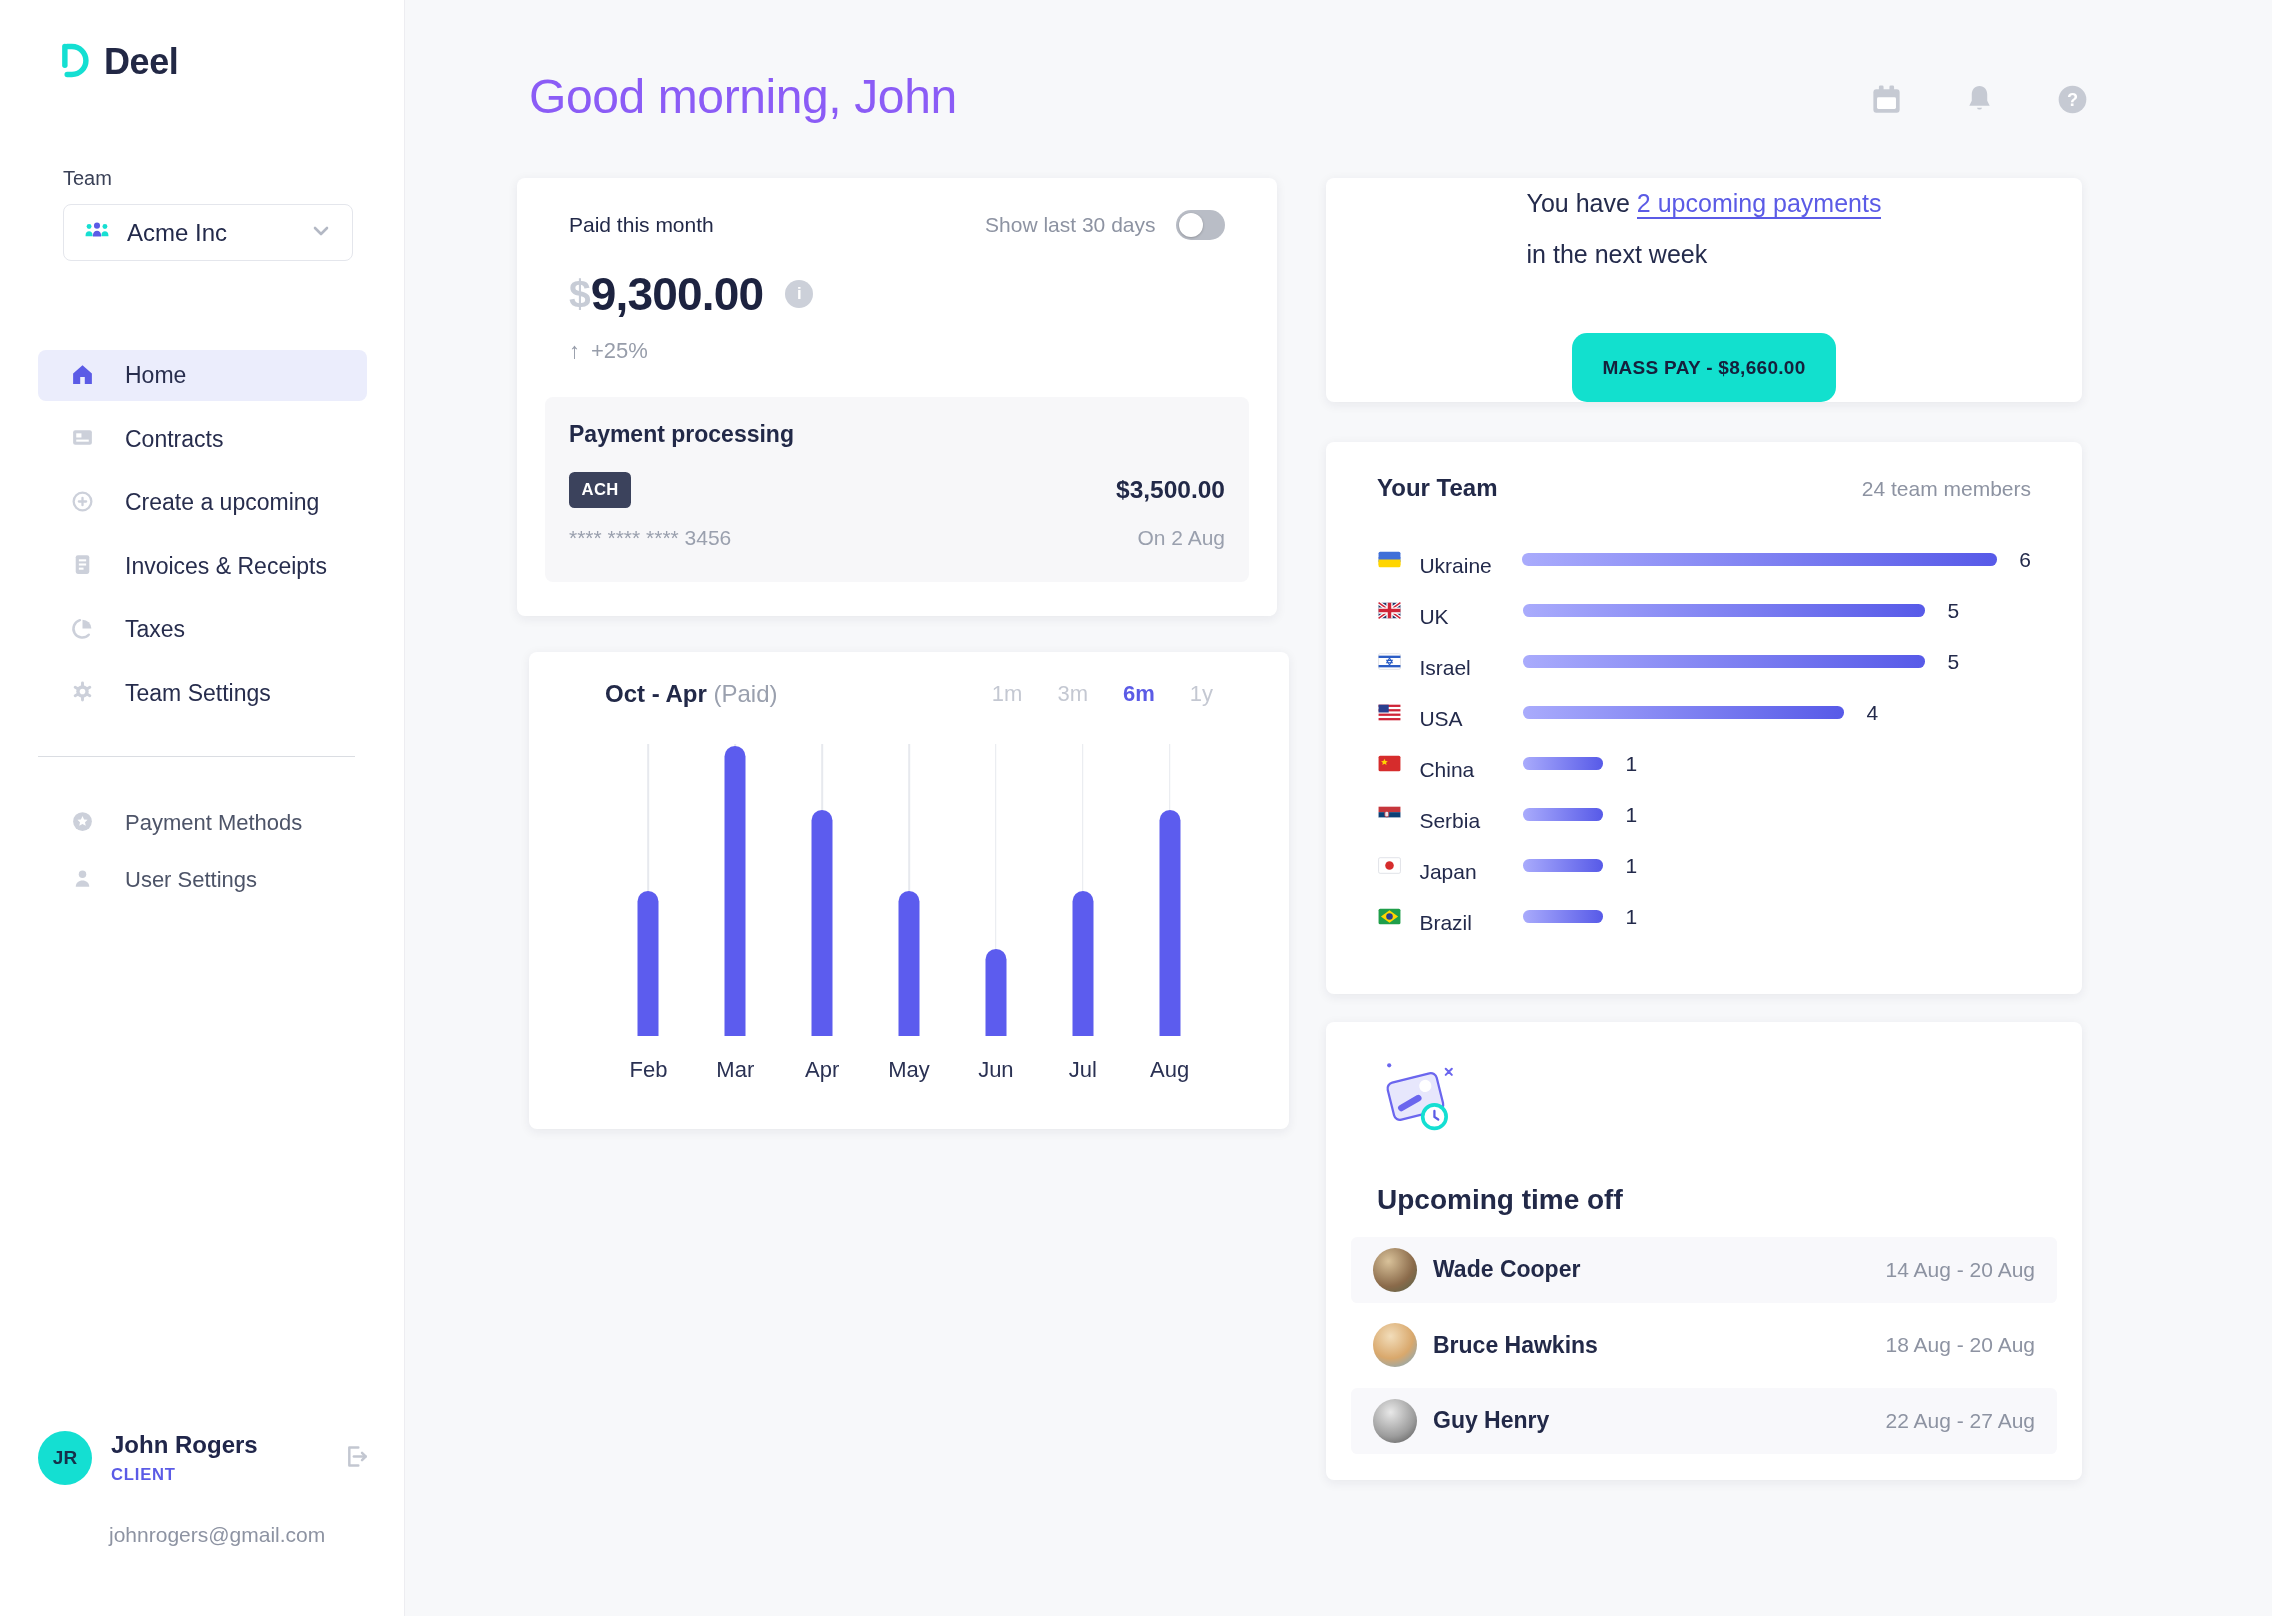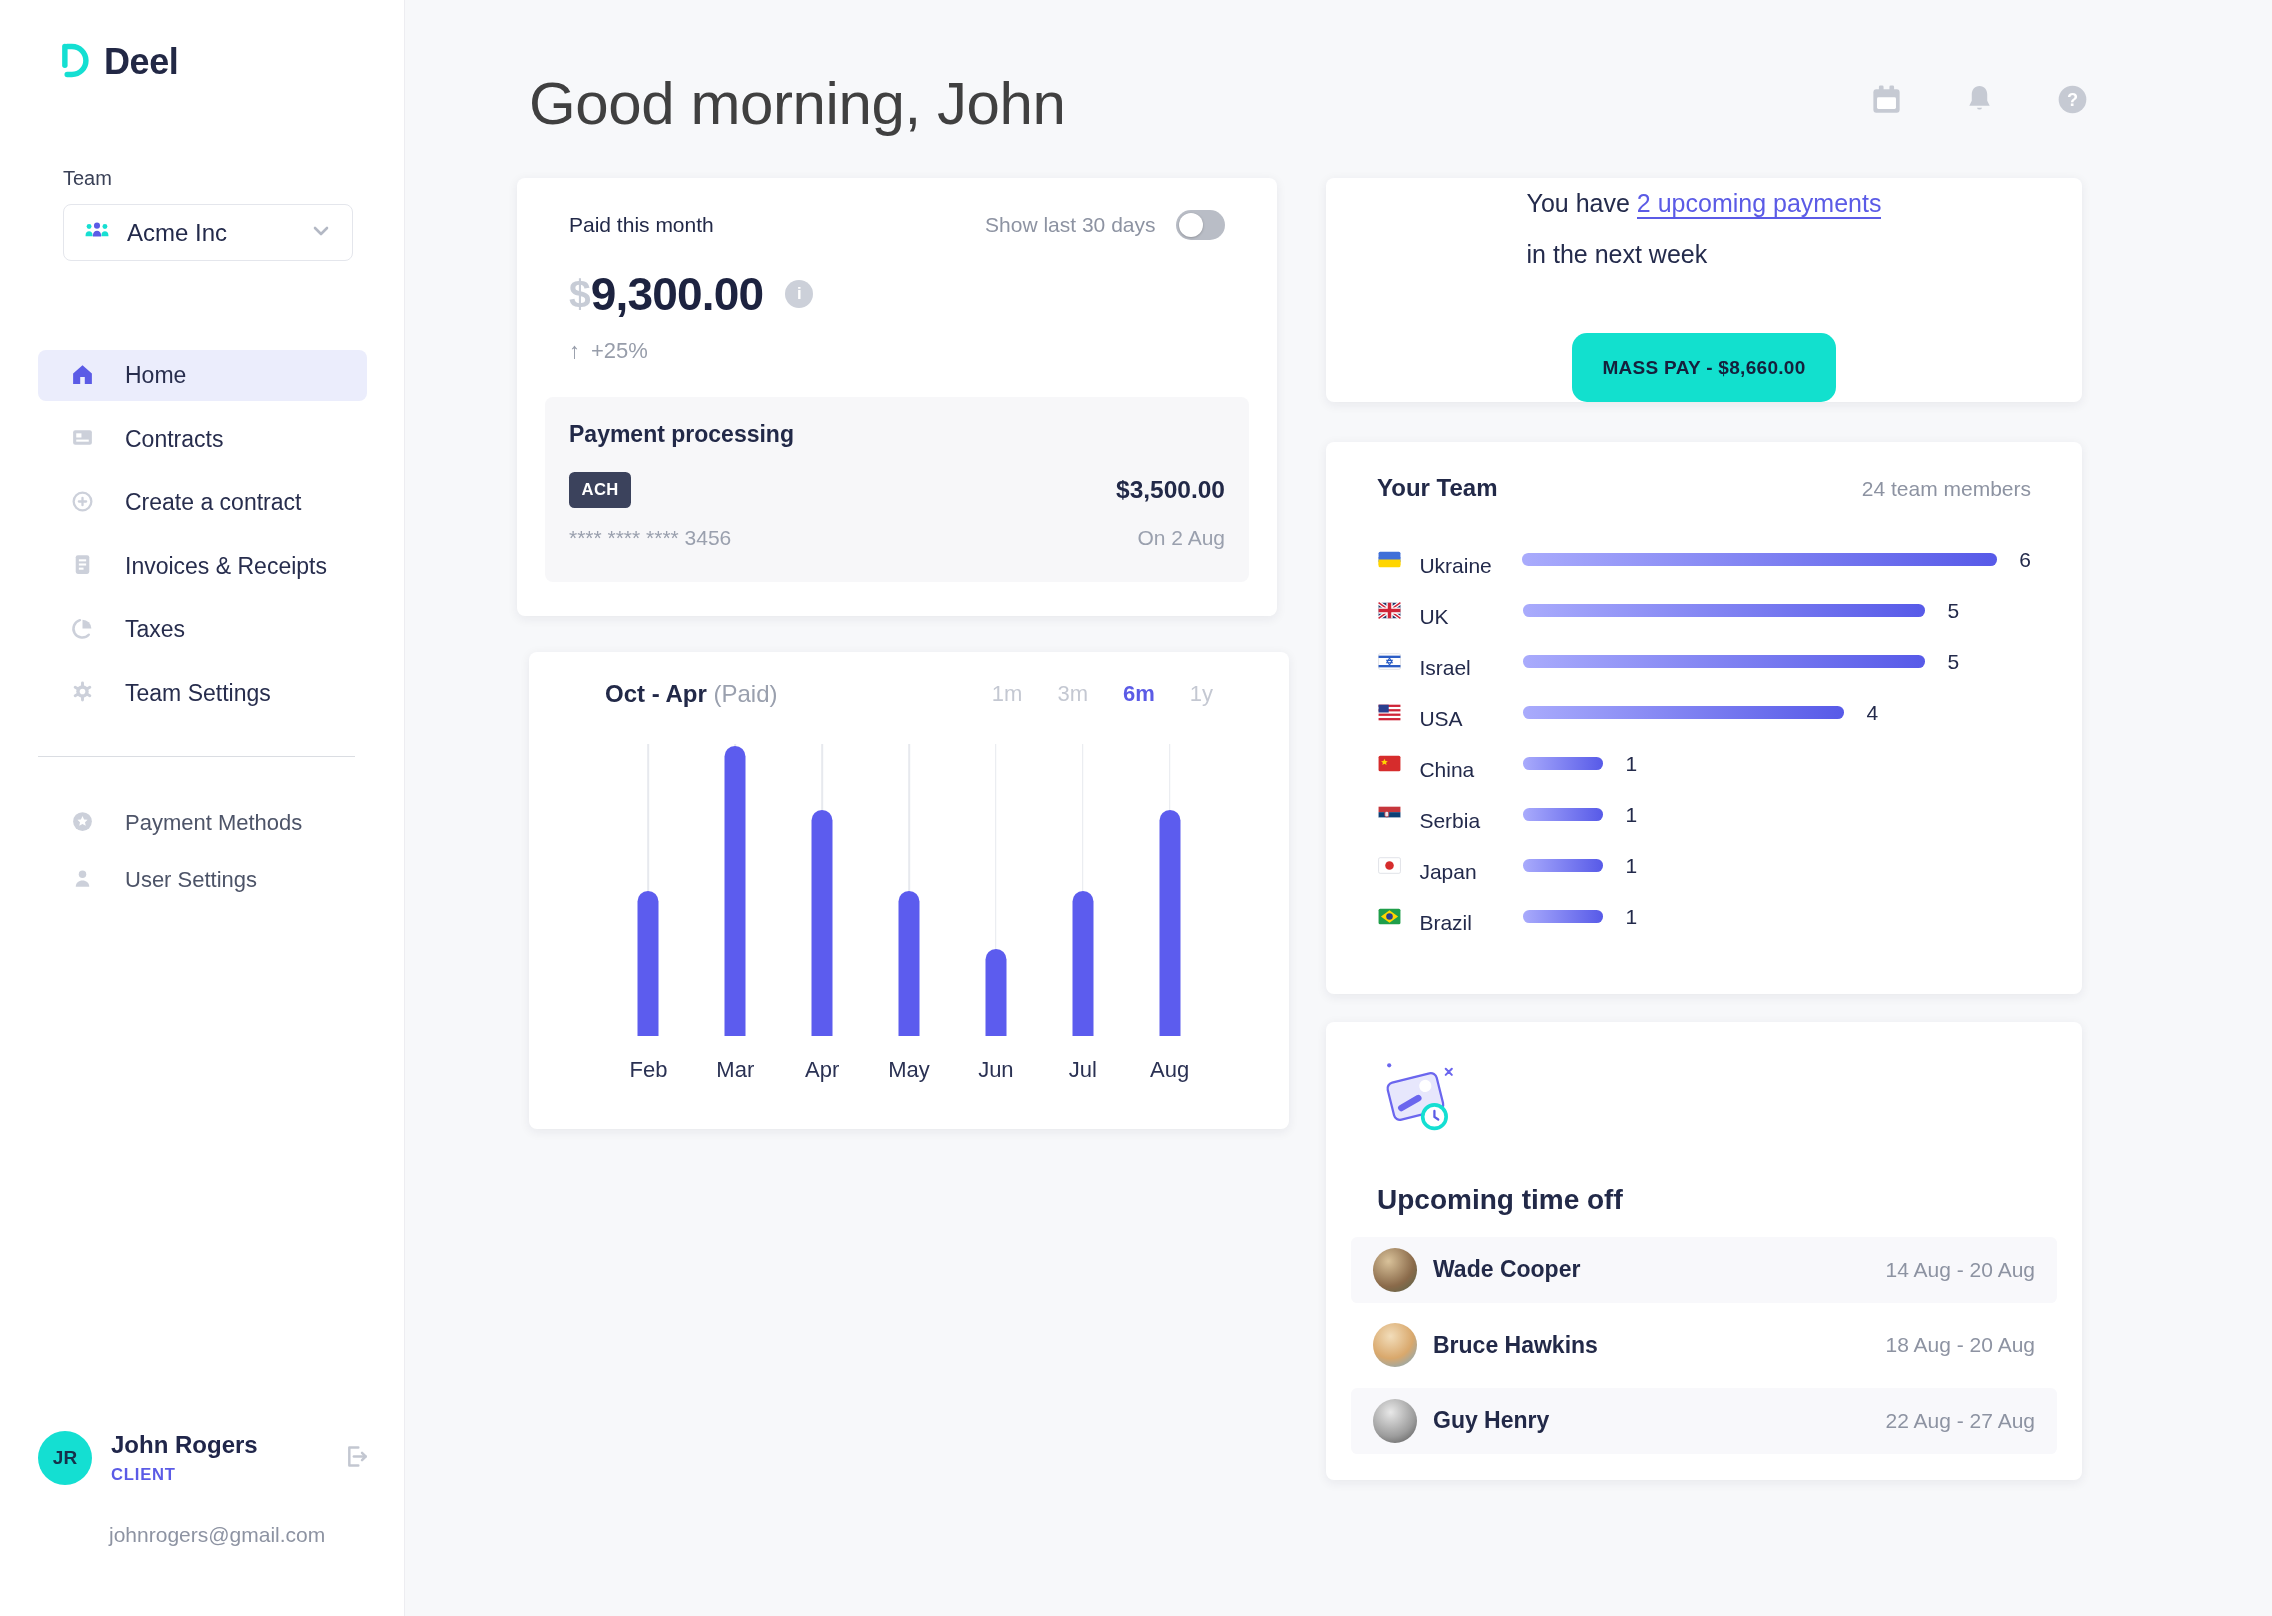--- a/index.html
+++ b/index.html
@@ -32,22 +32,22 @@
   .avatar-jr { width:54px; height:54px; border-radius:50%; background:#14dfd2;
     display:flex; align-items:center; justify-content:center;
     font-size:19px; font-weight:700; color:#15314b; }
   .user-meta { margin-left:19px; flex:1; }
   .user-name { font-size:24px; font-weight:600; color:#20264a; }
   .user-role { margin-top:6.3px; font-size:16.6px; font-weight:700; letter-spacing:0.8px; color:#5b5be6; }
   .user-email { margin-top:38px; margin-left:71px; font-size:21px; color:#8d93a2; }
 
   
   .main { position:absolute; left:405px; top:0; width:1868px; height:1616px; }
-  .greeting { position:absolute; left:124px; top:69px; font-size:60px; font-weight:500;
-    color:#404040; letter-spacing:-0.4px; }
+  .greeting { position:absolute; left:124px; top:69px; font-size:48px; font-weight:500;
+    color:#8b5cf6; letter-spacing:-0.4px; }
   .top-icons { position:absolute; top:82px; left:1464px; display:flex; gap:58px; align-items:center; }
   .top-icons .ticon { width:35px; height:35px; cursor:pointer; }
 
   .card { position:absolute; background:#fff; border-radius:8px;
     box-shadow:0 2.4px 11px rgba(25,28,58,0.07); }
   .card-a { left:112px; top:178px; width:760px; height:438px; padding:32px 52px; }
   .card-b { left:124px; top:652px; width:760px; height:477px; padding:28px 52px; }
   .card-c { left:921px; top:178px; width:756px; height:224px; padding:0 52px;
     display:flex; align-items:center; justify-content:space-between;flex-direction:column; }
   .card-d { left:921px; top:442px; width:756px; height:552px; padding:32px 51px; }
@@ -181,21 +181,21 @@
       </span>
       <span class="lbl">Contracts</span>
     </div>
     <div class="nav-item">
       <span>
         <svg width="25" height="25" viewBox="0 0 24 24" fill="none" stroke="#ccd0da" stroke-width="2.2" stroke-linecap="round">
             <circle cx="12" cy="12" r="8.5"></circle>
             <path d="M12 8.5 v7 M8.5 12 h7"></path>
           </svg>
       </span>
-      <span class="lbl">Create a contract</span>
+      <span class="lbl">Create a upcoming</span>
     </div>
     <div class="nav-item">
       <span>
         <svg width="25" height="25" viewBox="0 0 24 24">
             <rect x="5.5" y="3" width="13" height="18" rx="2" fill="#ccd0da"></rect>
             <rect x="8.5" y="7" width="7" height="2" fill="#fff"></rect>
             <rect x="8.5" y="11" width="7" height="2" fill="#fff"></rect>
             <rect x="8.5" y="15" width="4.5" height="2" fill="#fff"></rect>
           </svg>
       </span>

